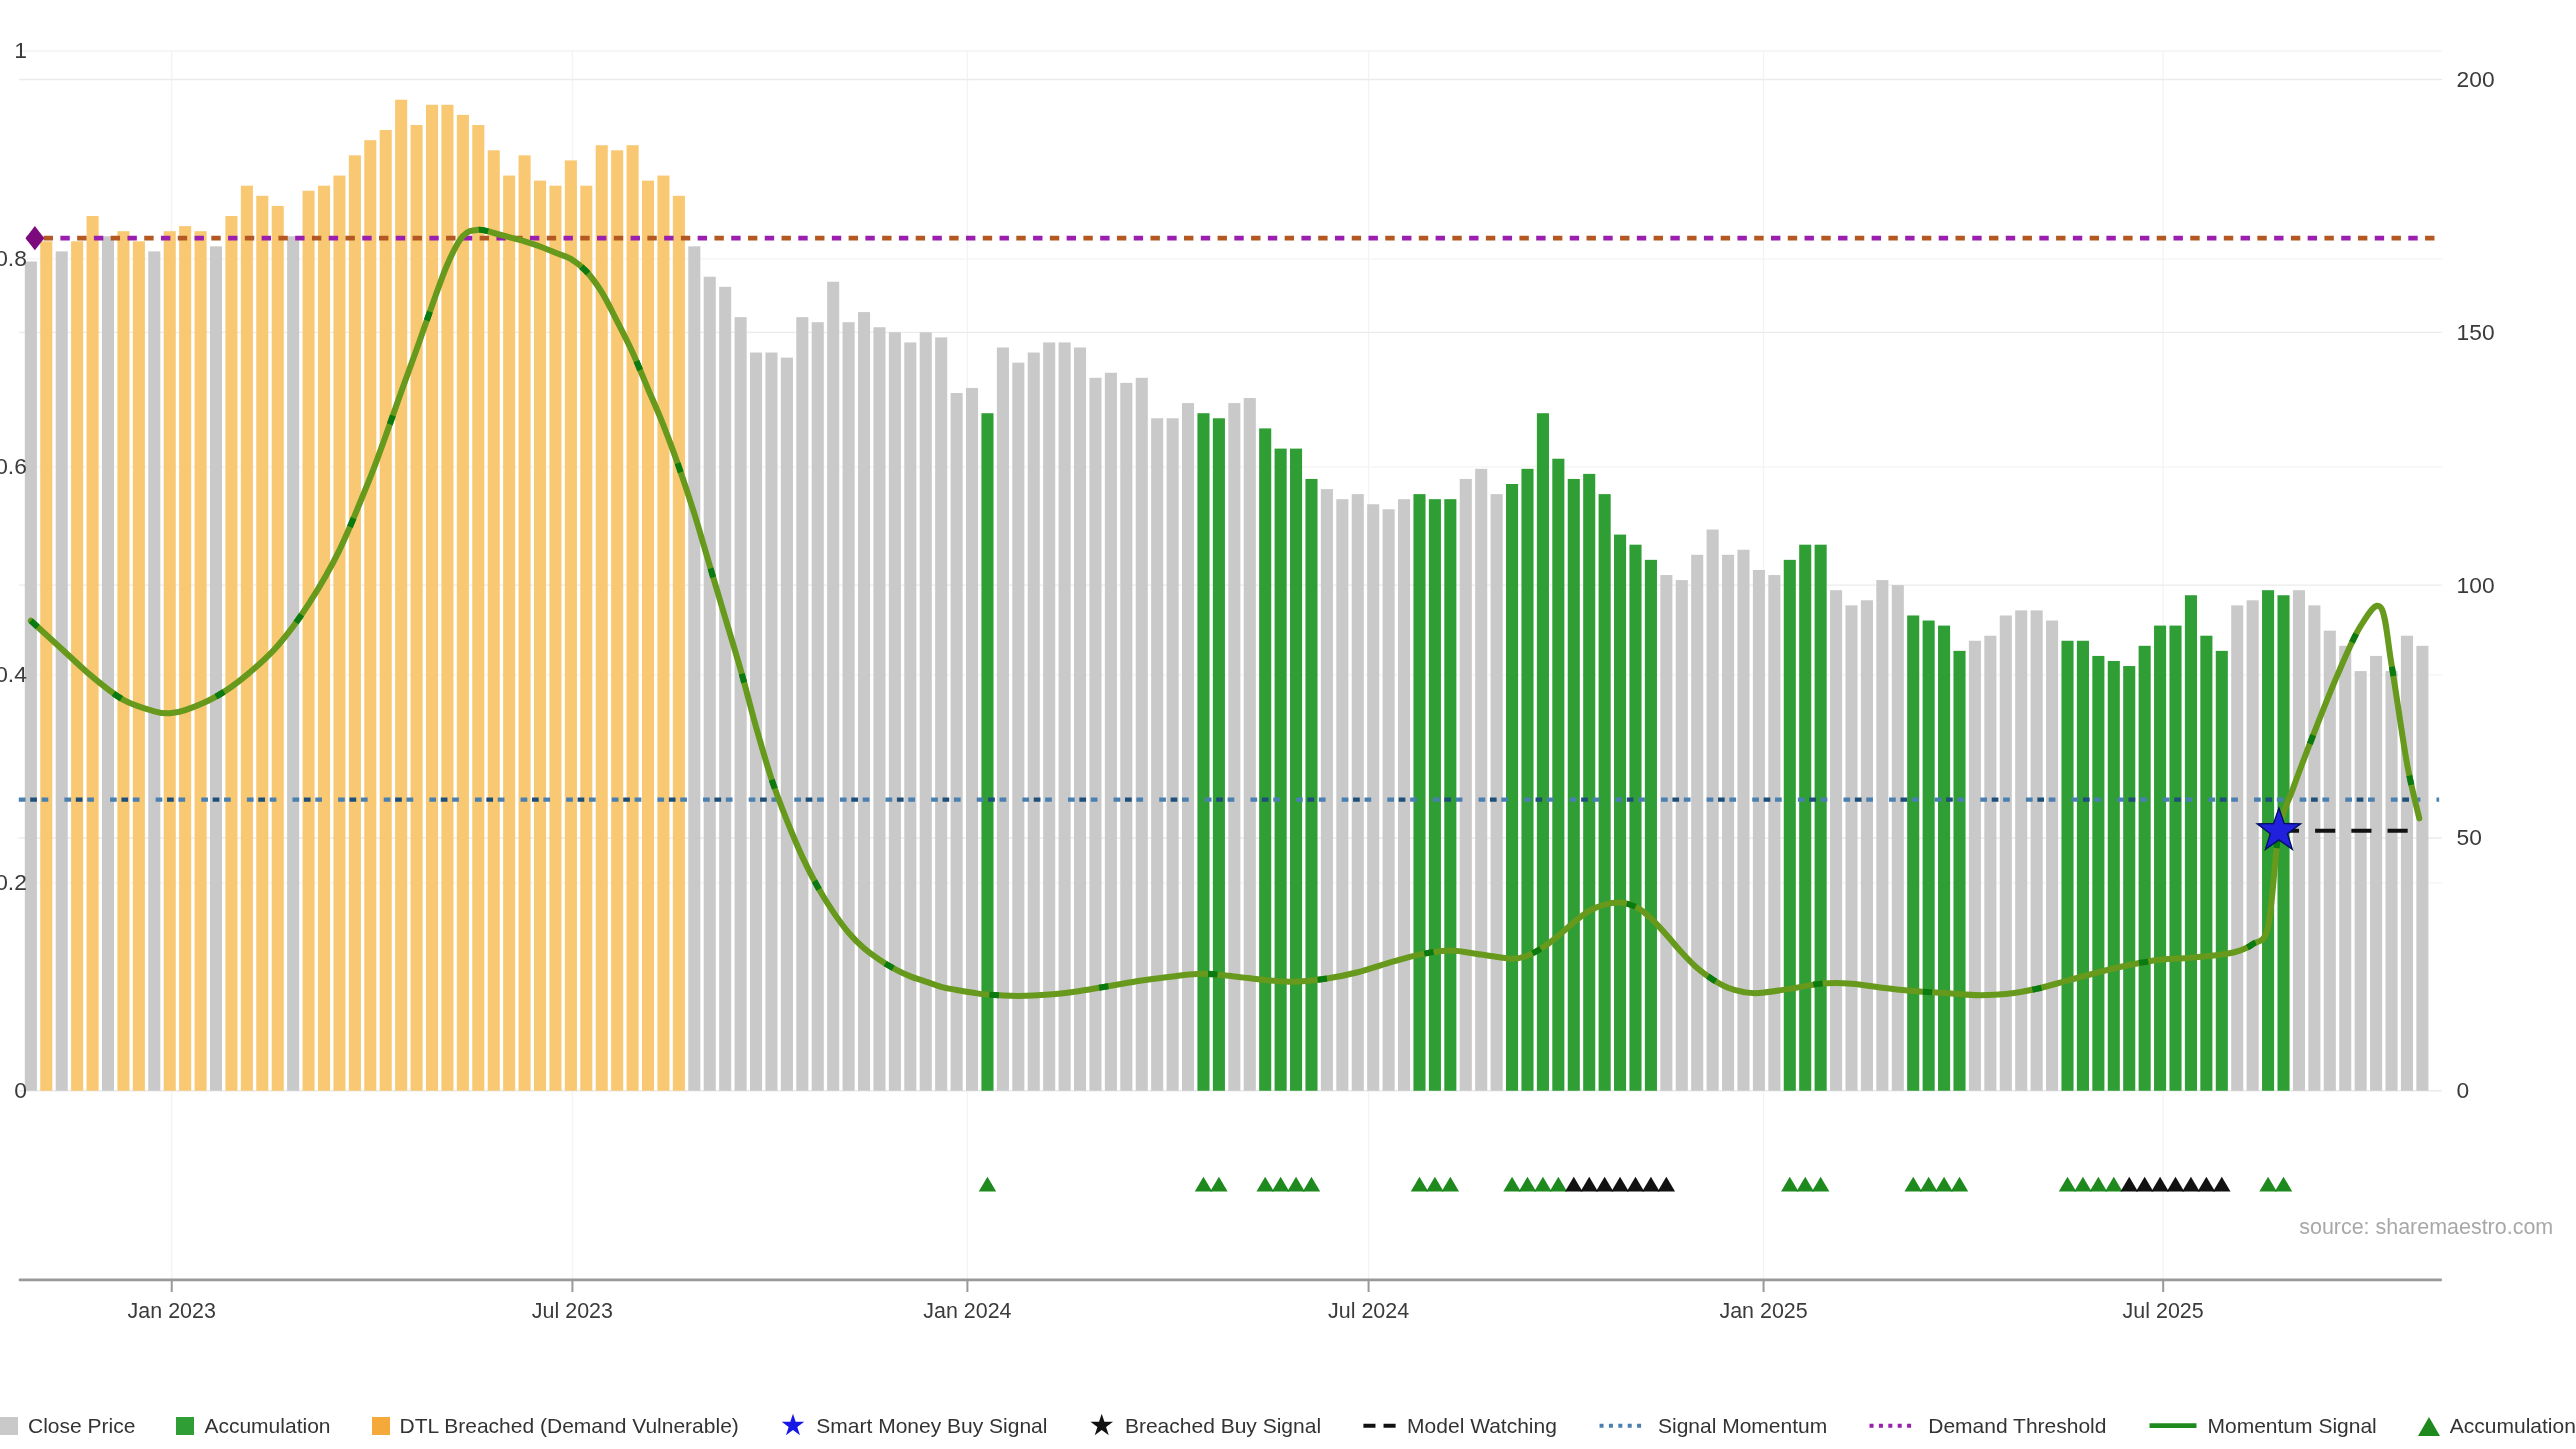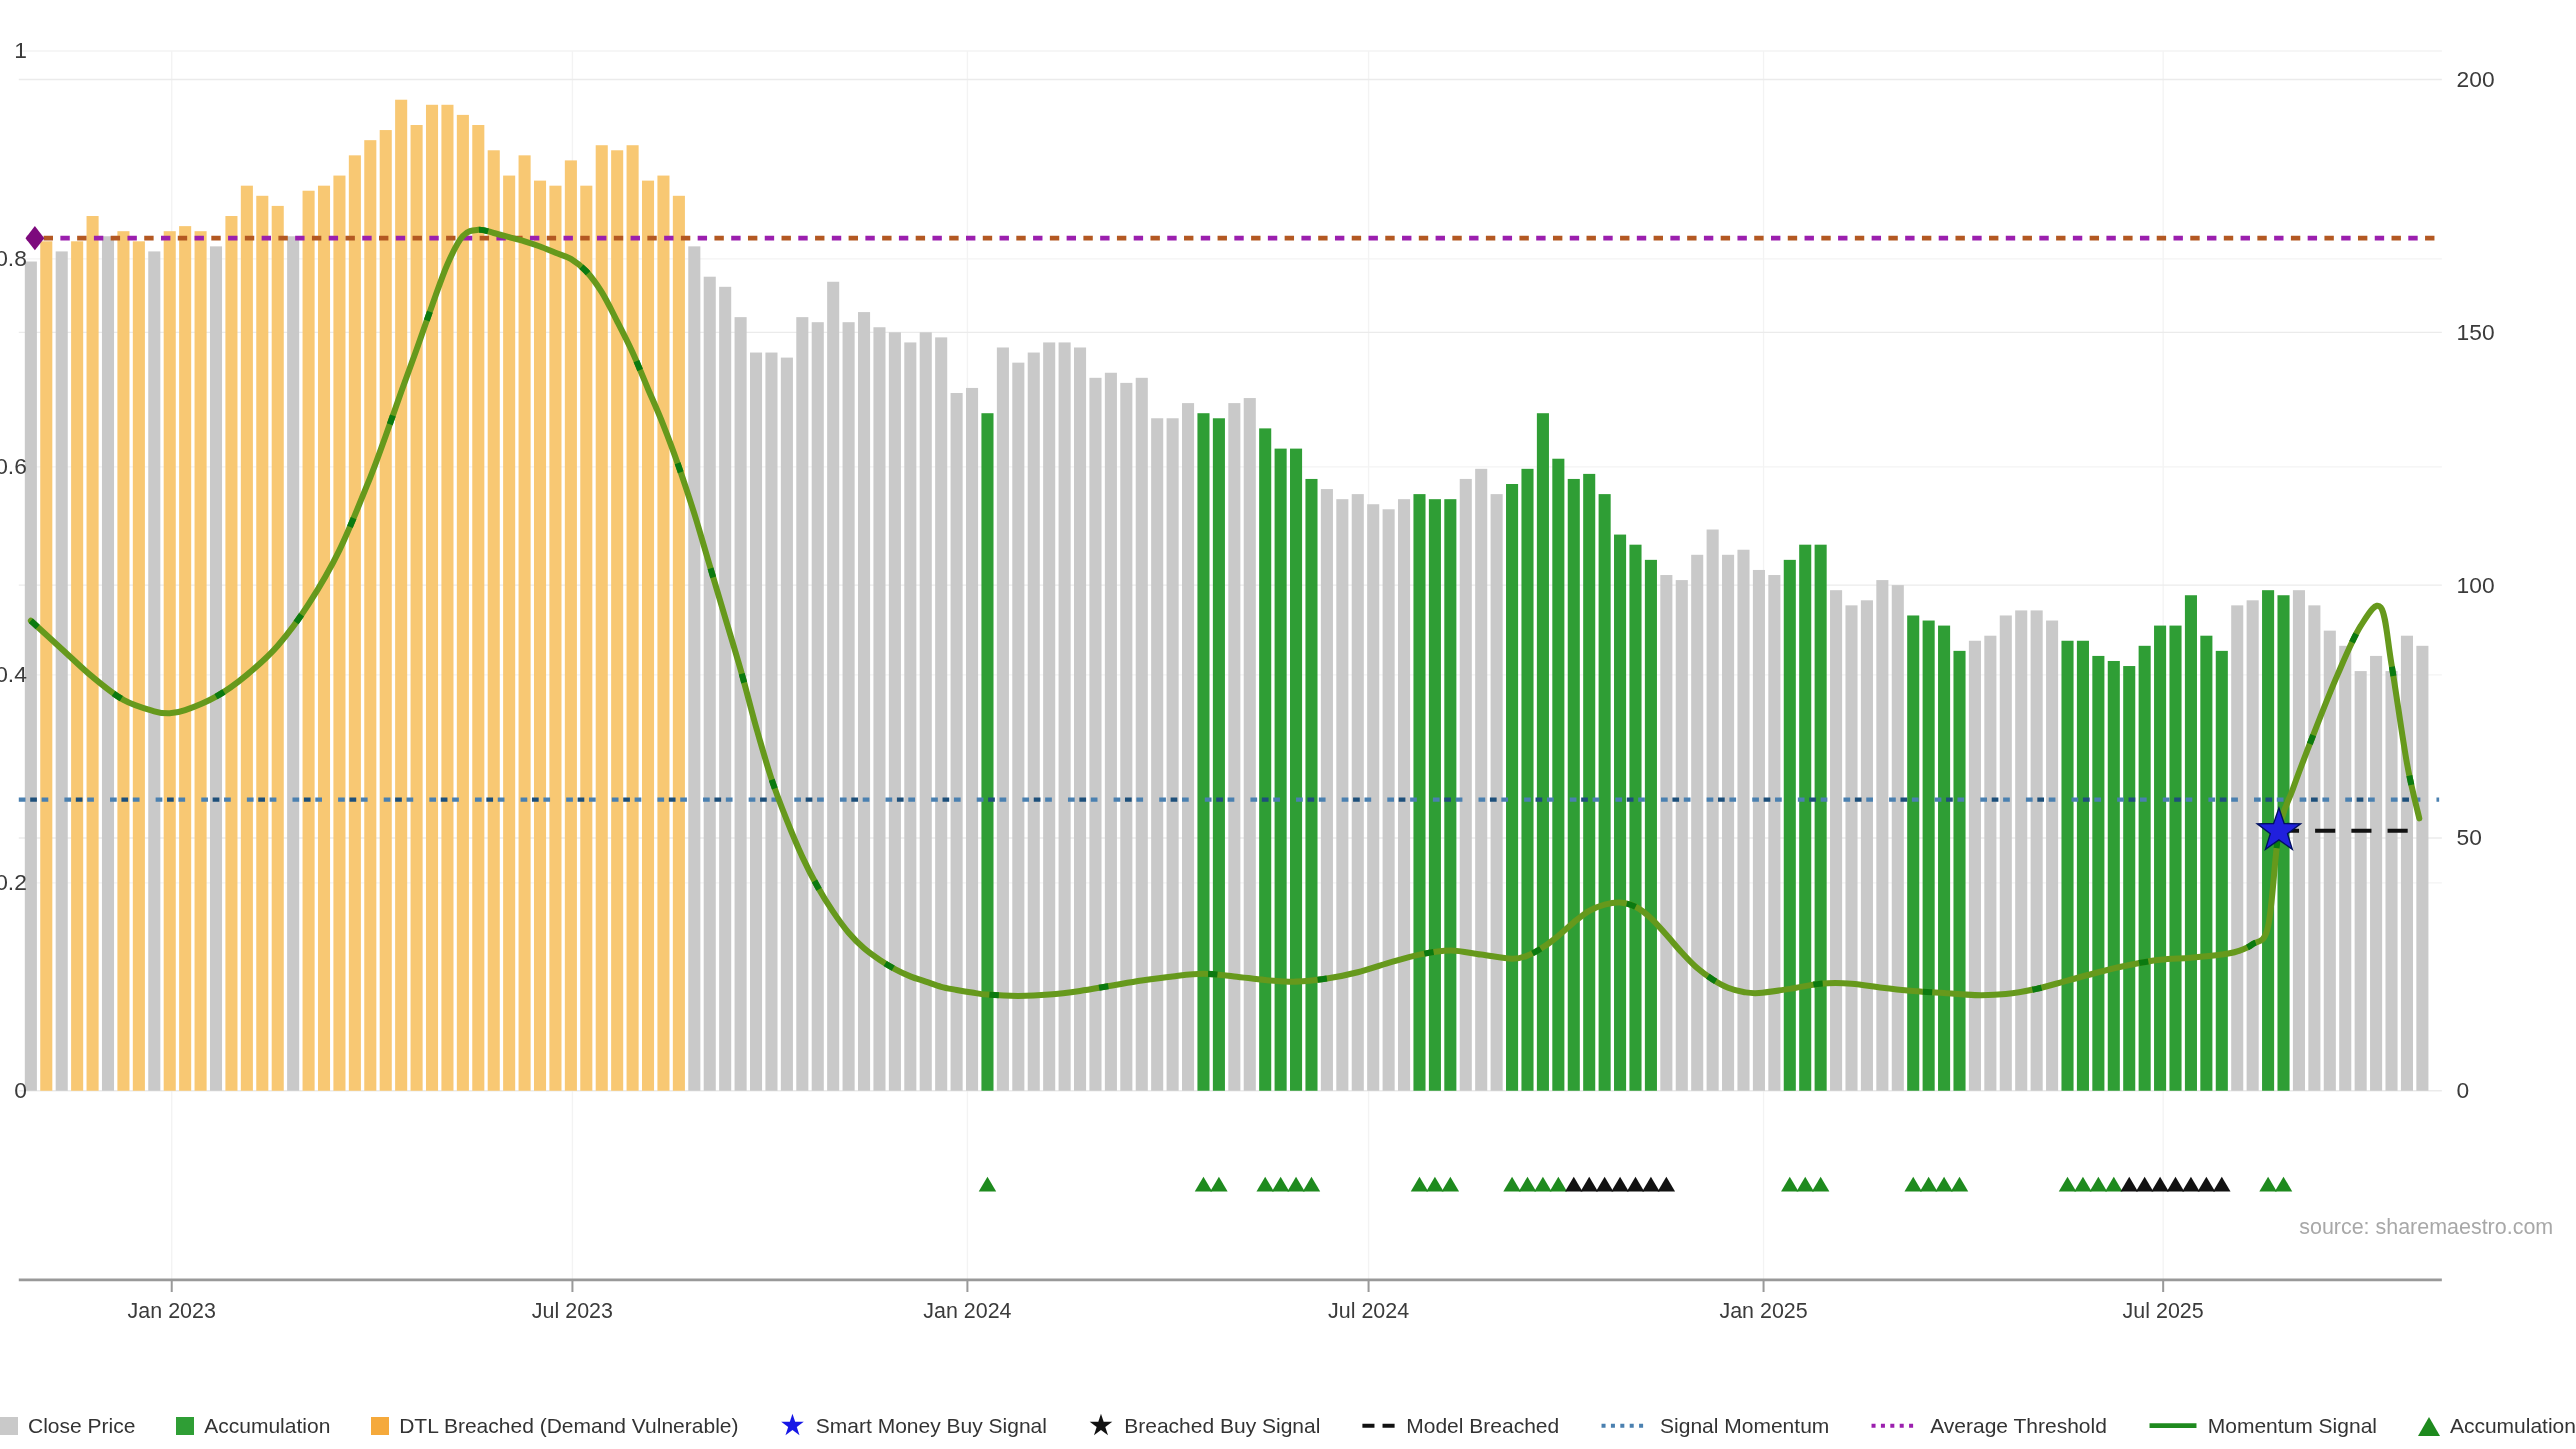--- a/index.html
+++ b/index.html
@@ -291,33 +291,33 @@
         <span class="legend-label">Smart Money Buy Signal</span>
       </div>
       <div class="legend-item">
         <span class="sw-star" style="color: rgb(17, 17, 17);">★</span>
         <span class="legend-label">Breached Buy Signal</span>
       </div>
       <div class="legend-item">
         <svg width="35" height="9.4" viewBox="0 0 52 14">
           <line x1="2" y1="7" x2="50" y2="7" stroke="#111111" stroke-width="6" stroke-dasharray="18 12"></line>
         </svg>
-        <span class="legend-label">Model Breached</span>
+        <span class="legend-label">Model Watching</span>
       </div>
       <div class="legend-item">
         <svg width="50" height="9.4" viewBox="0 0 74 14">
           <line x1="2" y1="7" x2="72" y2="7" stroke="#4a80b0" stroke-width="6" stroke-dasharray="6 8"></line>
         </svg>
         <span class="legend-label">Signal Momentum</span>
       </div>
       <div class="legend-item">
         <svg width="50" height="9.4" viewBox="0 0 74 14">
           <line x1="2" y1="7" x2="72" y2="7" stroke="#9b1fae" stroke-width="6" stroke-dasharray="6 8"></line>
         </svg>
-        <span class="legend-label">Average Threshold</span>
+        <span class="legend-label">Demand Threshold</span>
       </div>
       <div class="legend-item">
         <svg width="50" height="9.4" viewBox="0 0 74 14">
           <line x1="2" y1="7" x2="72" y2="7" stroke="#1e8a1e" stroke-width="7"></line>
         </svg>
         <span class="legend-label">Momentum Signal</span>
       </div>
       <div class="legend-item">
         <span class="sw-triangle" style="border-bottom: 19px solid rgb(30, 138, 30);"></span>
         <span class="legend-label">Accumulation</span>

